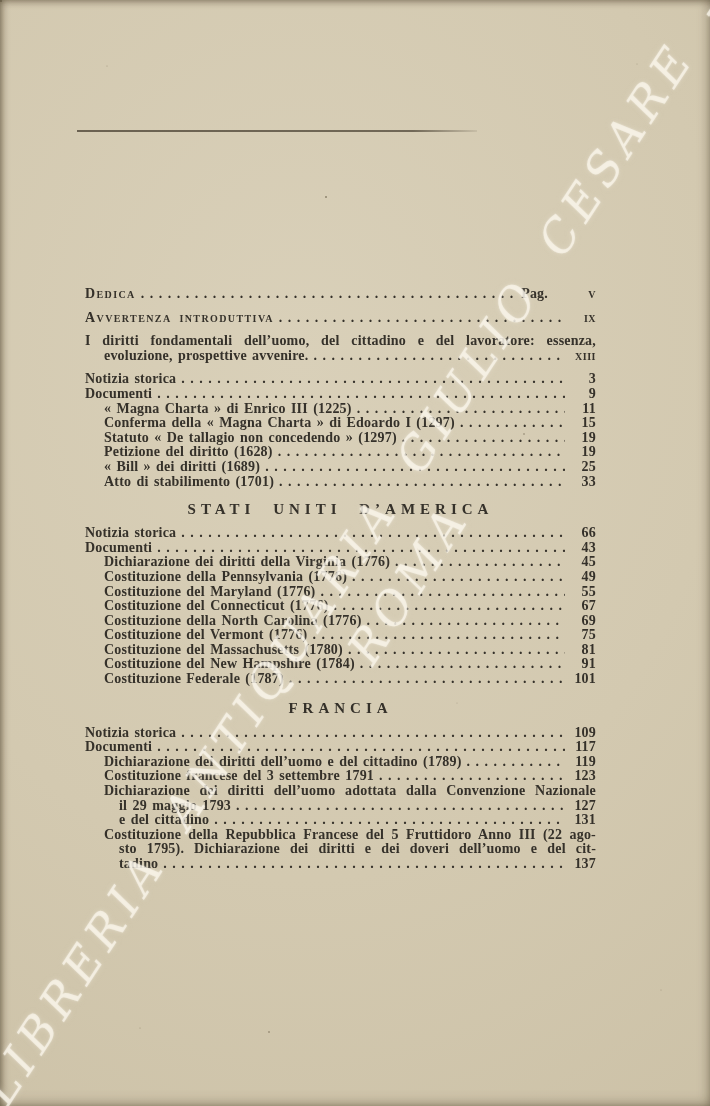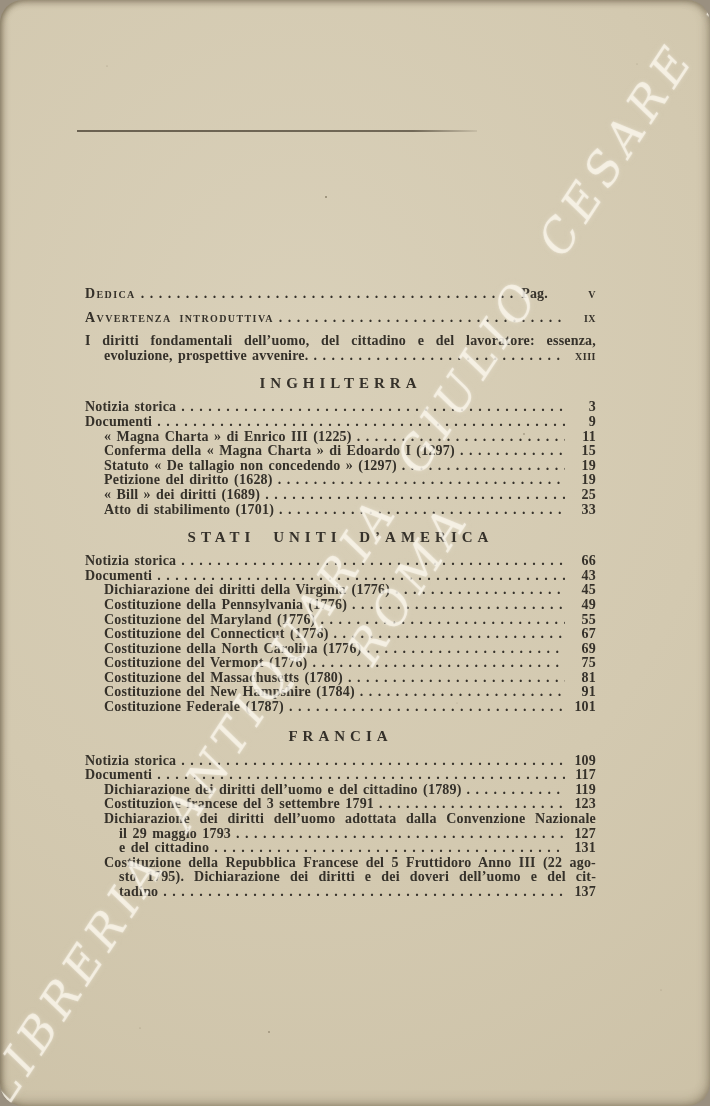--- a/index.html
+++ b/index.html
@@ -7,21 +7,20 @@
     position:relative;width:710px;height:1106px;overflow:hidden;
     background:
       radial-gradient(120% 95% at 42% 32%, #d9d0b9 0%, #d3c9b0 50%, #cabfa4 100%);
     box-shadow:
       inset 5px 0 7px -3px rgba(88,76,54,.6),
       inset 0 5px 7px -3px rgba(88,76,54,.45),
       inset -6px 0 12px -5px rgba(88,76,54,.4),
       inset 0 -7px 14px -6px rgba(88,76,54,.45);
     font-family:"Liberation Serif","DejaVu Serif",serif;
     color:#35312a;
-    border-radius:23px;
   }
   .rule{
     position:absolute;left:77px;top:130px;width:400px;height:2px;
     background:linear-gradient(to right, rgba(95,86,70,.9) 0%, rgba(95,86,70,.85) 84%, rgba(95,86,70,.12) 100%);
   }
   .toc{position:absolute;left:85px;top:287px;width:511px;}
   
   .fm-item{margin-bottom:9px;font-size:14.5px;line-height:17px;font-weight:bold;}
   .fm-item .label.smallcaps{font-variant:small-caps;letter-spacing:1.4px;word-spacing:3px;}
   
@@ -98,21 +97,20 @@
           <div class="preline ind0">I diritti fondamentali dell’uomo, del cittadino e del lavoratore: essenza,</div>
           <div class="dotline ind1">
             <span class="label">evoluzione, prospettive avvenire.</span>
             <span class="dots">..........................................................................................</span>
             <span class="pag"><span class="num roman">xiii</span></span>
           </div>
         </div>
       </div>
     <div id="sections">
         <div class="section">
-          <div class="heading">INGHILTERRA</div>
           <div class="entry major">
             <div class="dotline ind0">
               <span class="label">Notizia storica</span>
               <span class="dots">..........................................................................................</span>
               <span class="pag"><span class="num">3</span></span>
             </div>
           </div>
           <div class="entry major">
             <div class="dotline ind0">
               <span class="label">Documenti</span>

